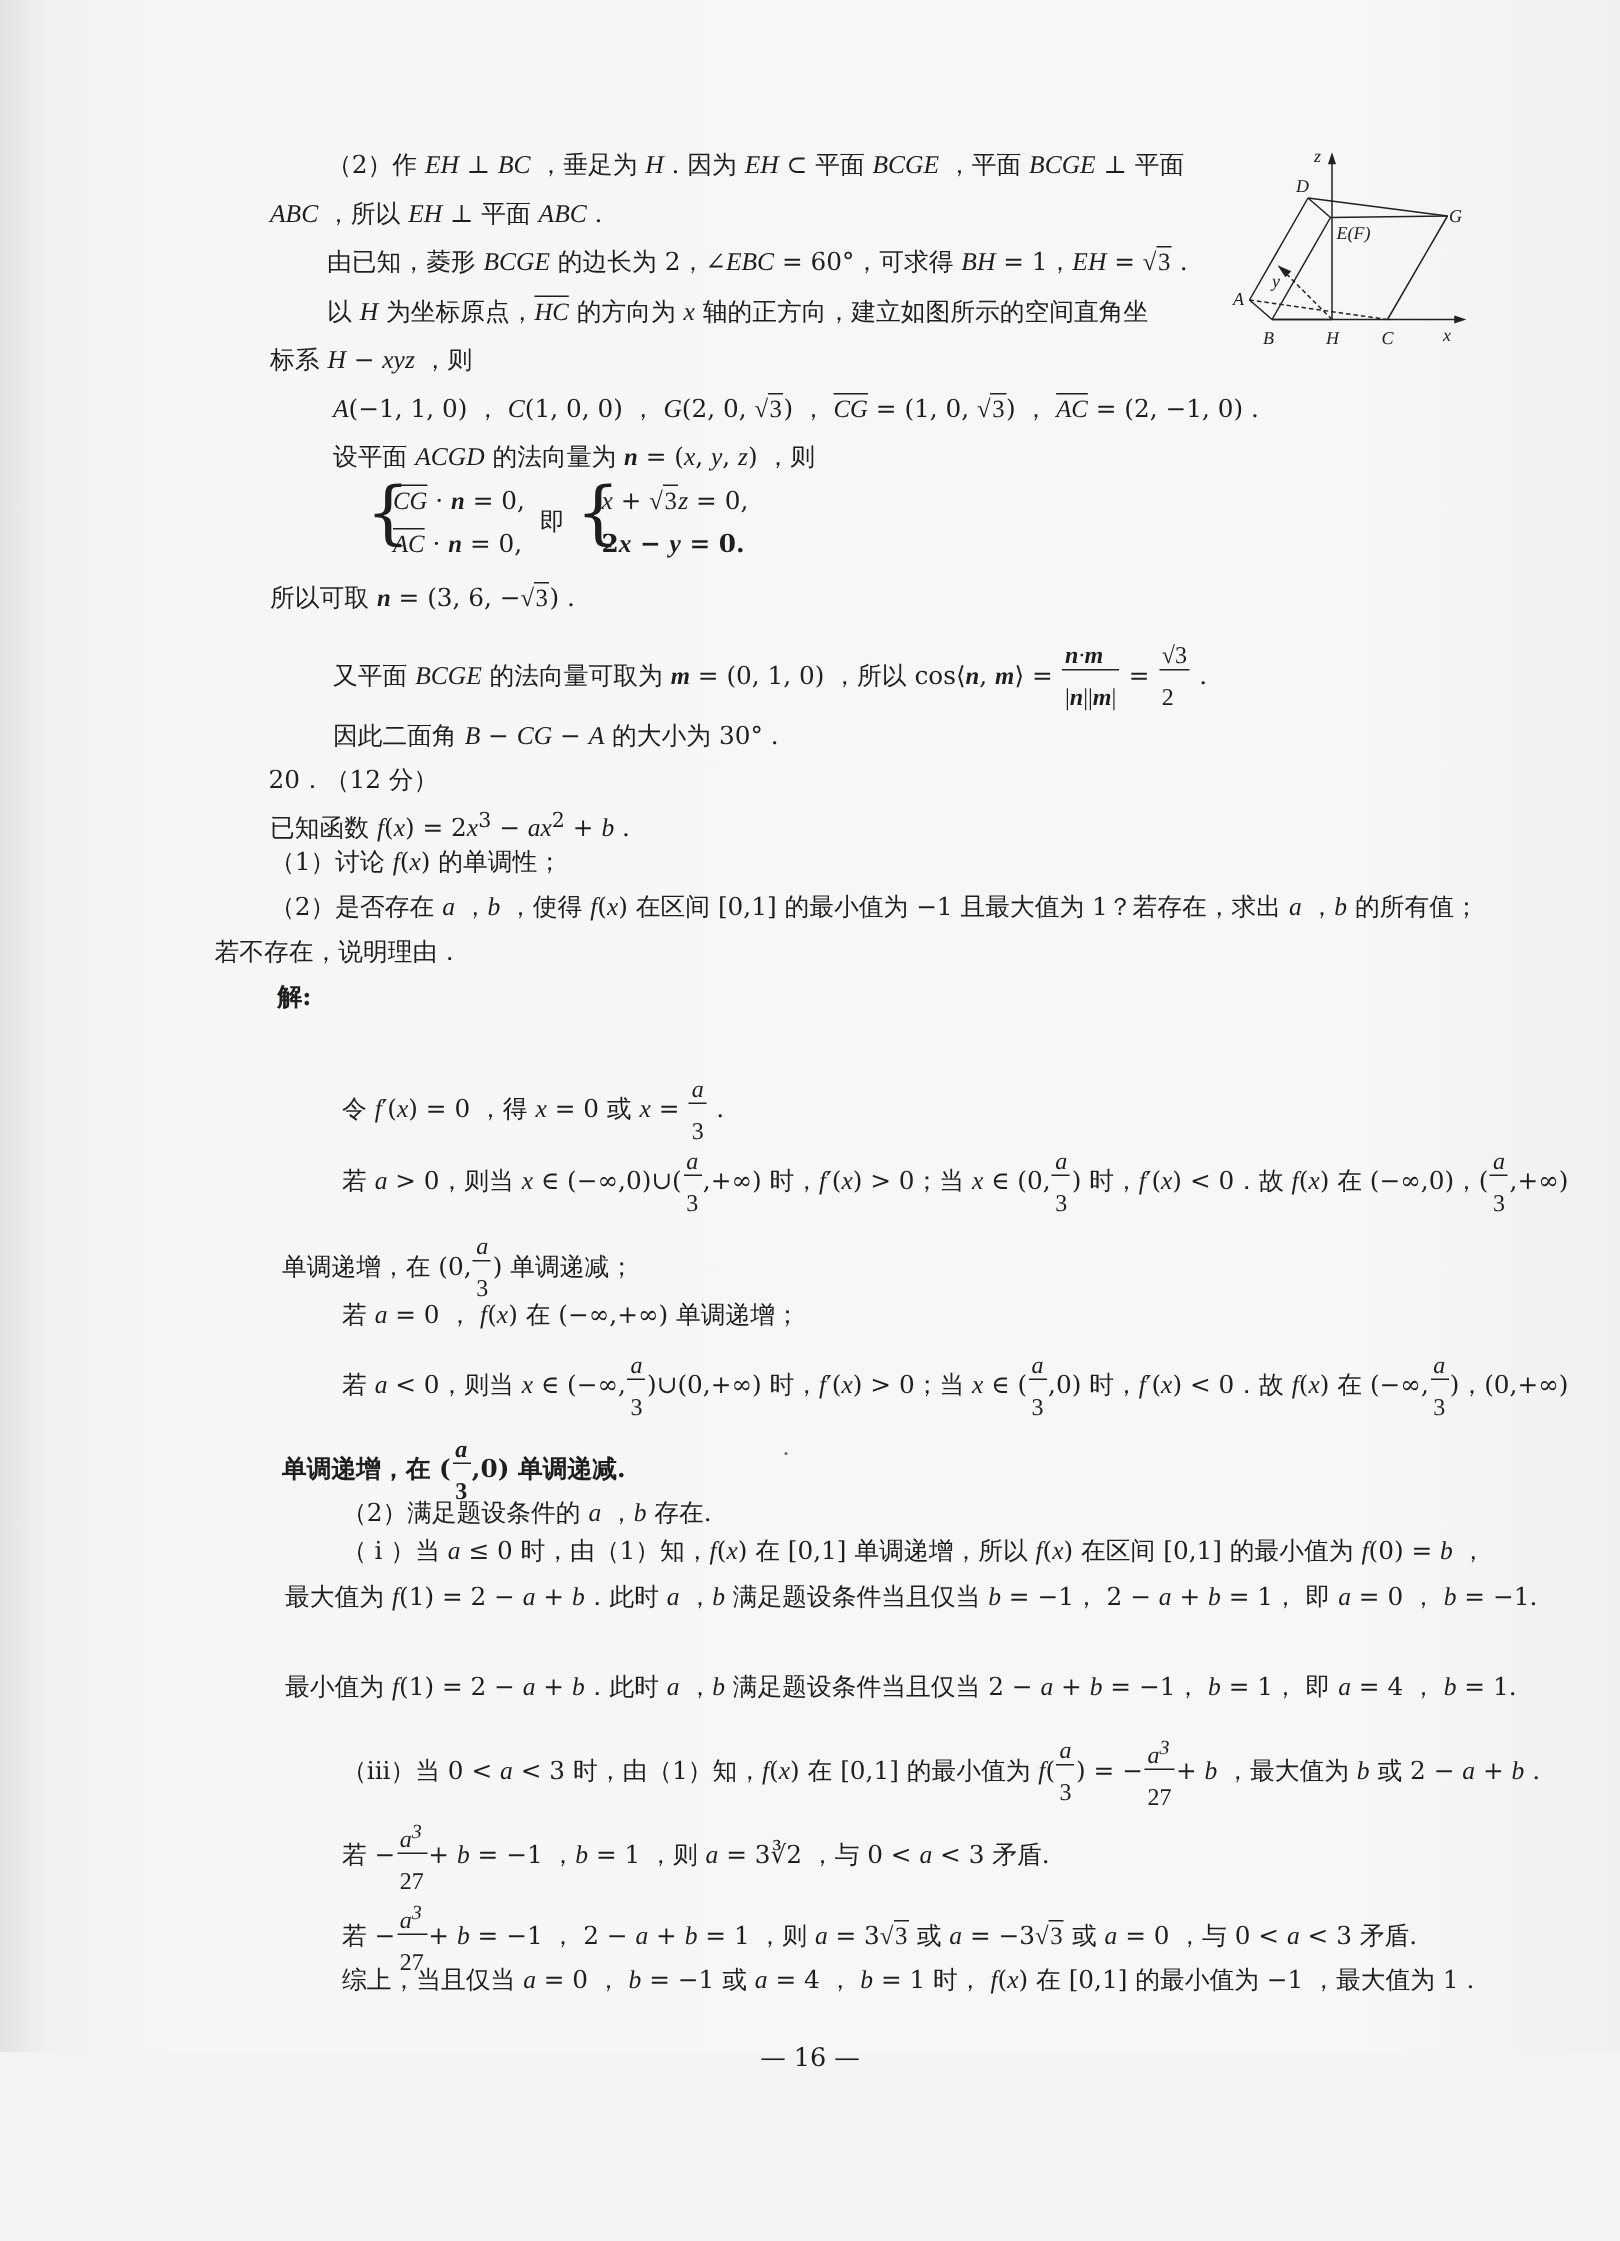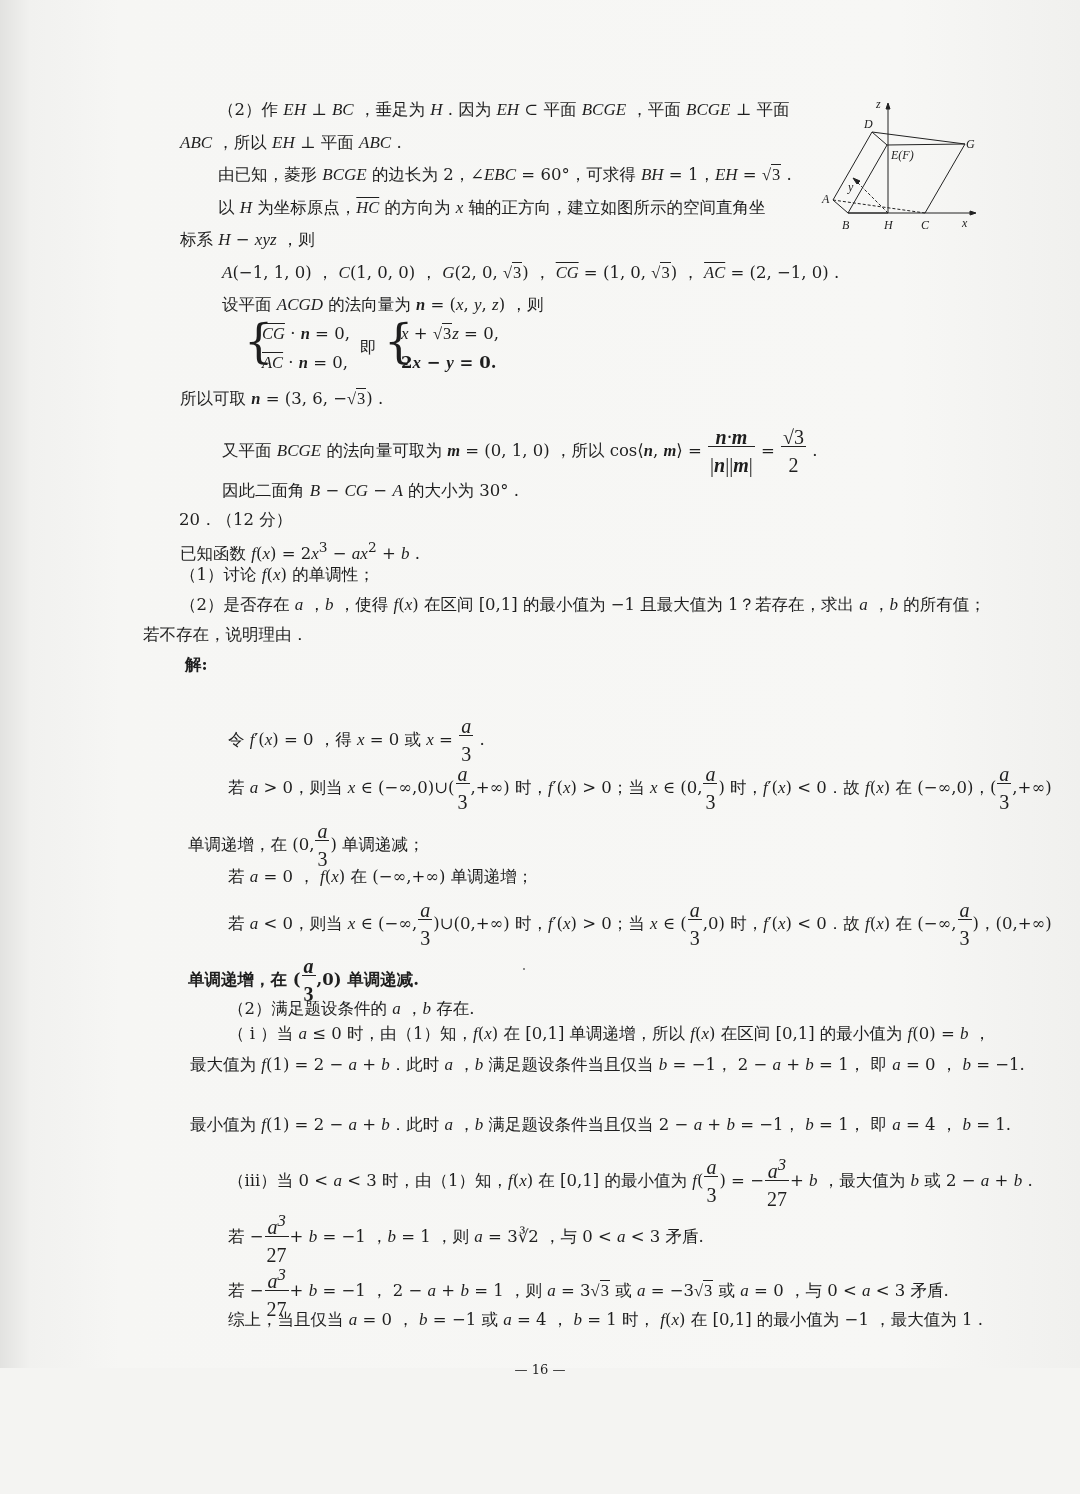--- a/index.html
+++ b/index.html
@@ -16,34 +16,34 @@
   }
   .line {
     position: absolute;
     font-size: 16.5px;
     line-height: 22px;
     white-space: nowrap;
   }
   i.m { font-family: "Liberation Serif", serif; font-style: italic; font-size: 17px; }
   b.v { font-family: "Liberation Serif", serif; font-weight: bold; font-style: italic; }
   .frac {
-    display: inline-block; vertical-align: middle; text-align: center;
-    font-family: "Liberation Serif", serif; font-size: 20px; line-height: 17px;
+    display: inline-block; vertical-align: middle; text-align: left;
+    font-family: "Liberation Serif", serif; font-size: 16px; line-height: 17px;
     margin: 0 1px;
   }
   .frac .n { display: block; border-bottom: 1px solid #222; padding: 0 2px; font-style: italic; }
   .frac .d { display: block; padding: 0 2px; margin-top: 10px; }
   .ov { text-decoration: overline; font-family: "Liberation Serif", serif; font-style: italic; }
   .sqrt { font-family: "Liberation Serif", serif; }
   .sqrt .rad { border-top: 1px solid #222; padding: 0 1px; }
   .brace {
     position: absolute; font-size: 46px; line-height: 46px; font-family: "DejaVu Serif", serif; font-weight: 200;
   }
   .figure { position: absolute; left: 820px; top: 95px; width: 170px; height: 140px; }
-  .footer { position: absolute; left: 0; width: 1080px; top: 1362px; text-align: center; font-size: 13px; }
+  .footer { position: absolute; left: 0; width: 1080px; top: 1362px; text-align: center; font-size: 17px; }
   .dot { position: absolute; width: 2px; height: 2px; background: #666; border-radius: 1px; }
 </style>
 </head>
 <body>
 
 <div class="page">
 
   <div class="line" style="left:218px;top:99px;">
     （2）作 <i class="m">EH</i> ⊥ <i class="m">BC</i> ，垂足为 <i class="m">H</i> . 因为 <i class="m">EH</i> ⊂ 平面 <i class="m">BCGE</i> ，平面 <i class="m">BCGE</i> ⊥ 平面
   </div>

